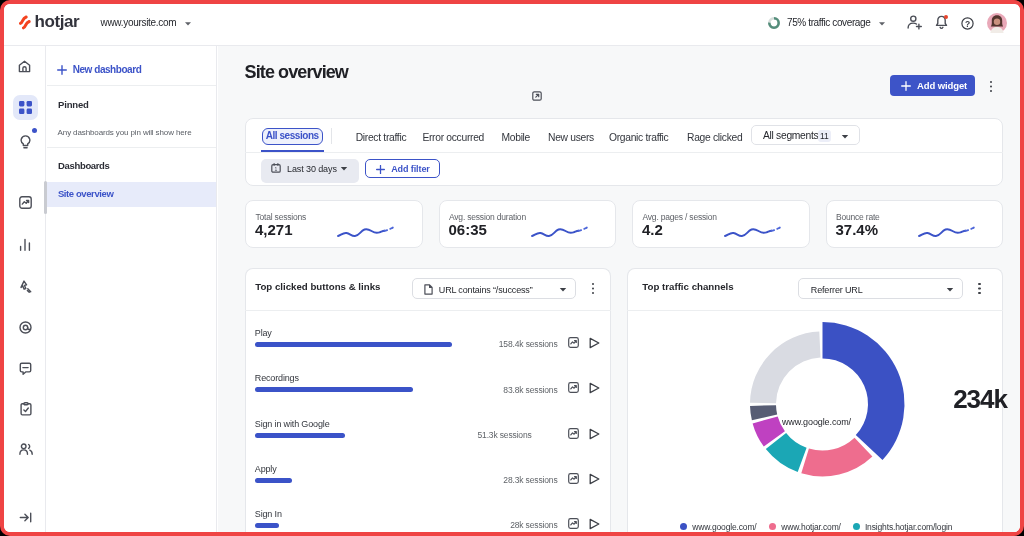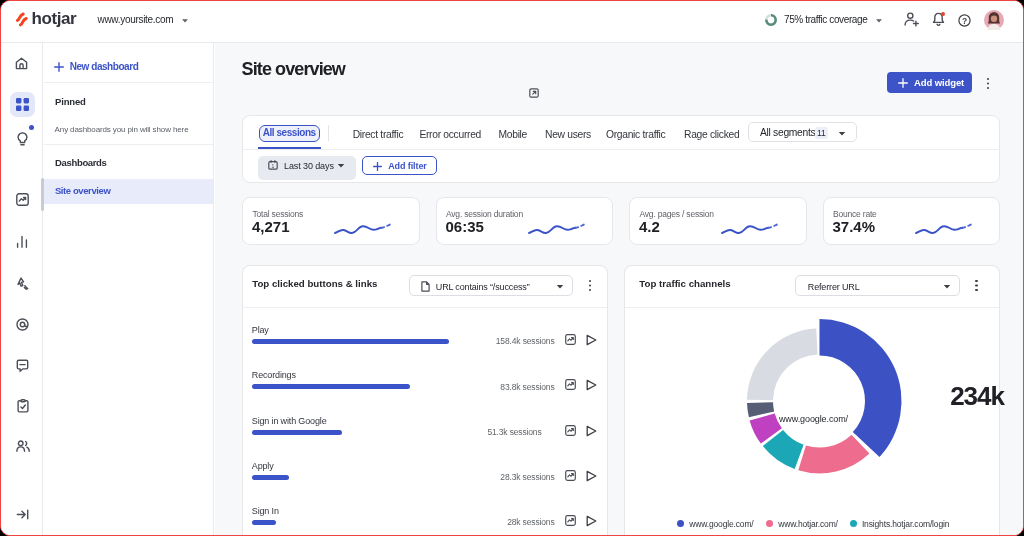--- a/index.html
+++ b/index.html
@@ -1,17 +1,17 @@
 <!DOCTYPE html>
 <html><head>
 <meta charset="utf-8">
 <style>
 *{margin:0;padding:0;box-sizing:border-box}
 html,body{width:1024px;height:536px;background:#000;font-family:"Liberation Sans",sans-serif;-webkit-font-smoothing:antialiased}
-.win{position:absolute;left:0;top:0;width:1024px;height:536px;border-radius:10px;background:#fff;overflow:hidden;border:1px solid #ef4444}
+.win{position:absolute;left:0;top:0;width:1024px;height:536px;border-radius:10px;background:#fff;overflow:hidden;border:4px solid #ef4444}
 .topbar{position:absolute;left:0;top:0;width:100%;height:42px;background:#fff;border-bottom:1px solid #e9eaee}
 .rail{position:absolute;left:0;top:42px;width:42px;bottom:0;background:#fff;border-right:1px solid #e9eaee}
 .panel{position:absolute;left:43px;top:42px;width:170px;bottom:0;background:#fff;border-right:1px solid #e9eaee}
 .main{position:absolute;left:214px;top:42px;right:0;bottom:0;background:#f7f8f9}
 .abs{position:absolute;white-space:nowrap}
 .card{position:absolute;background:#fff;border:1px solid #e5e7eb;border-radius:8px}
 svg{display:block}
 .ic{stroke:#4c4f58;stroke-width:1.4;fill:none;stroke-linecap:round;stroke-linejoin:round}
 .dot3{position:absolute;width:2.6px;height:2.6px;border-radius:50%;background:#3c3f46}
 </style>
@@ -235,21 +235,21 @@
   <div class="abs" style="left:259.5px;top:338.6px;width:80px;text-align:right;font-size:8.5px;color:#5f6368;letter-spacing:-0.15px">83.8k sessions</div>
   <svg class="abs ic" style="left:349.5px;top:336.3px" width="11" height="11" viewBox="0 0 11 11">
           <rect x="0.7" y="0.7" width="9.6" height="9.6" rx="1.8" stroke-width="1.2"></rect>
           <path d="M2.8 6.9 L4.5 4.9 L6.1 6.2 L8.3 3.6 M8.3 5.4 V3.6 H6.5" stroke-width="1.2"></path>
         </svg>
   <svg class="abs" style="left:370px;top:335.8px" width="12" height="12" viewBox="0 0 12 12">
           <path d="M2.2 1.4 L10.8 6 L2.2 10.6 Z" fill="none" stroke="#3c3f46" stroke-width="1.3" stroke-linejoin="round"></path>
         </svg>
   <div class="abs" style="left:36.8px;top:372.5px;font-size:9px;color:#33363d;letter-spacing:-0.15px">Sign in with Google</div>
   <div class="abs" style="left:36.8px;top:386.9px;width:90px;height:5.2px;border-radius:2.6px;background:#3b53c8"></div>
-  <div class="abs" style="left:259.5px;top:384.3px;width:80px;text-align:center;font-size:8.5px;color:#5f6368;letter-spacing:-0.15px">51.3k sessions</div>
+  <div class="abs" style="left:259.5px;top:384.3px;width:80px;text-align:left;font-size:8.5px;color:#5f6368;letter-spacing:-0.15px">51.3k sessions</div>
   <svg class="abs ic" style="left:349.5px;top:382.0px" width="11" height="11" viewBox="0 0 11 11">
           <rect x="0.7" y="0.7" width="9.6" height="9.6" rx="1.8" stroke-width="1.2"></rect>
           <path d="M2.8 6.9 L4.5 4.9 L6.1 6.2 L8.3 3.6 M8.3 5.4 V3.6 H6.5" stroke-width="1.2"></path>
         </svg>
   <svg class="abs" style="left:370px;top:381.5px" width="12" height="12" viewBox="0 0 12 12">
           <path d="M2.2 1.4 L10.8 6 L2.2 10.6 Z" fill="none" stroke="#3c3f46" stroke-width="1.3" stroke-linejoin="round"></path>
         </svg>
   <div class="abs" style="left:36.8px;top:417.5px;font-size:9px;color:#33363d;letter-spacing:-0.15px">Apply</div>
   <div class="abs" style="left:36.8px;top:431.9px;width:36.8px;height:5.2px;border-radius:2.6px;background:#3b53c8"></div>
   <div class="abs" style="left:259.5px;top:429.3px;width:80px;text-align:right;font-size:8.5px;color:#5f6368;letter-spacing:-0.15px">28.3k sessions</div>

